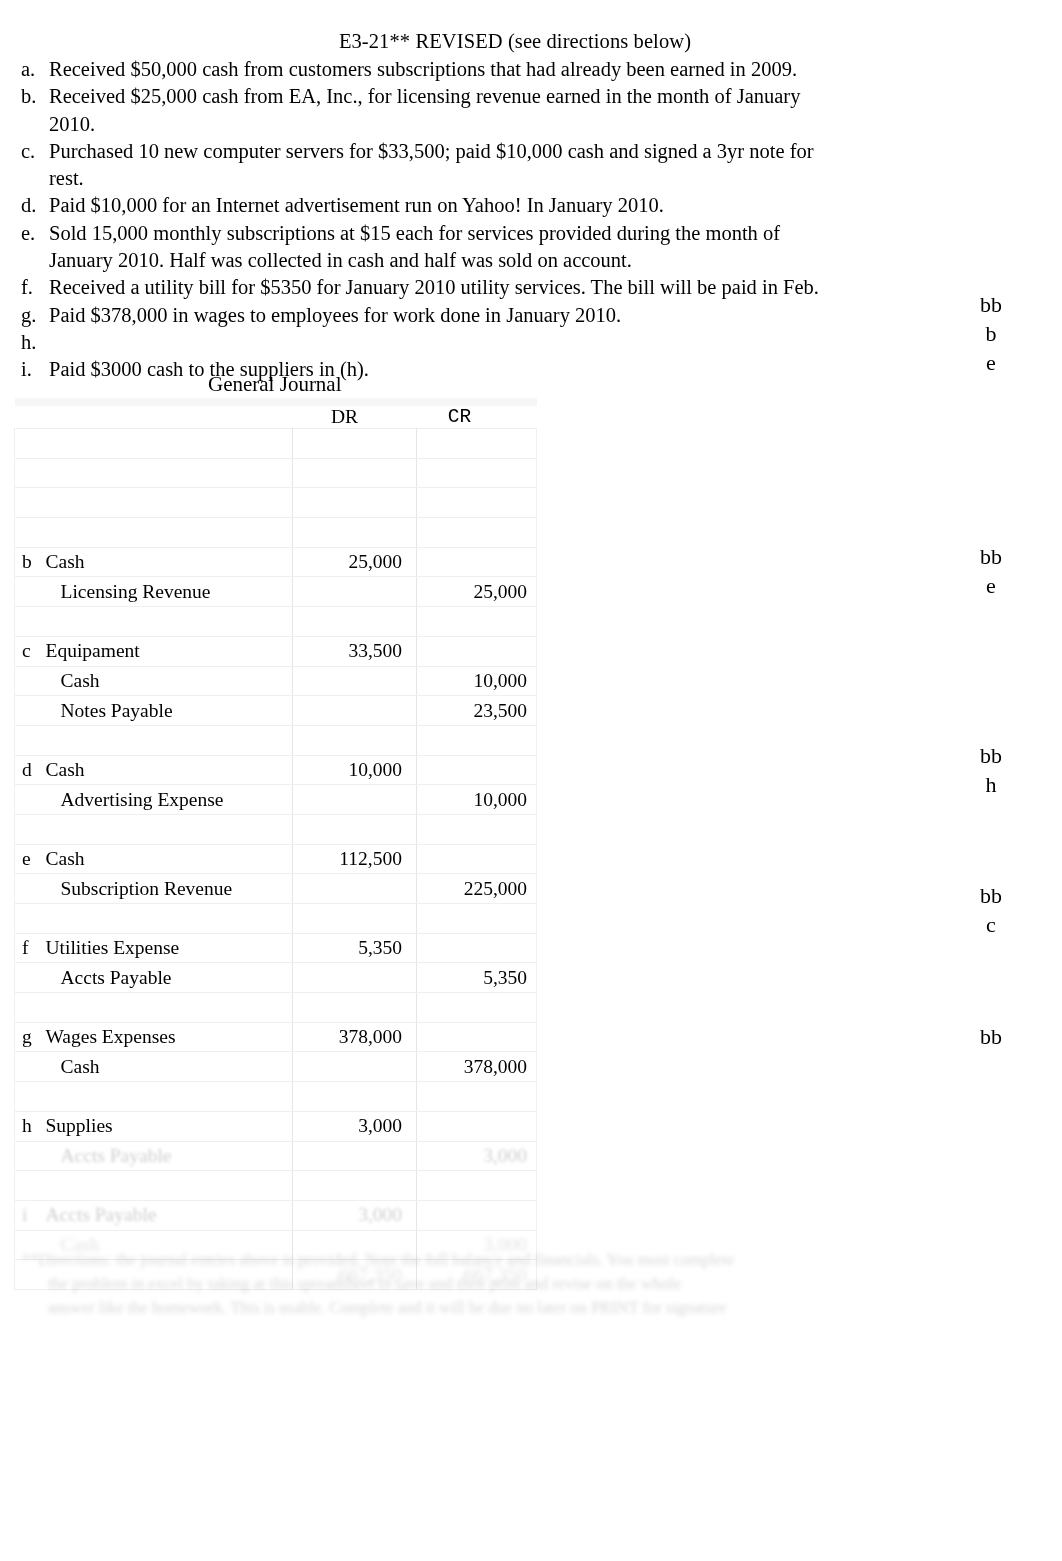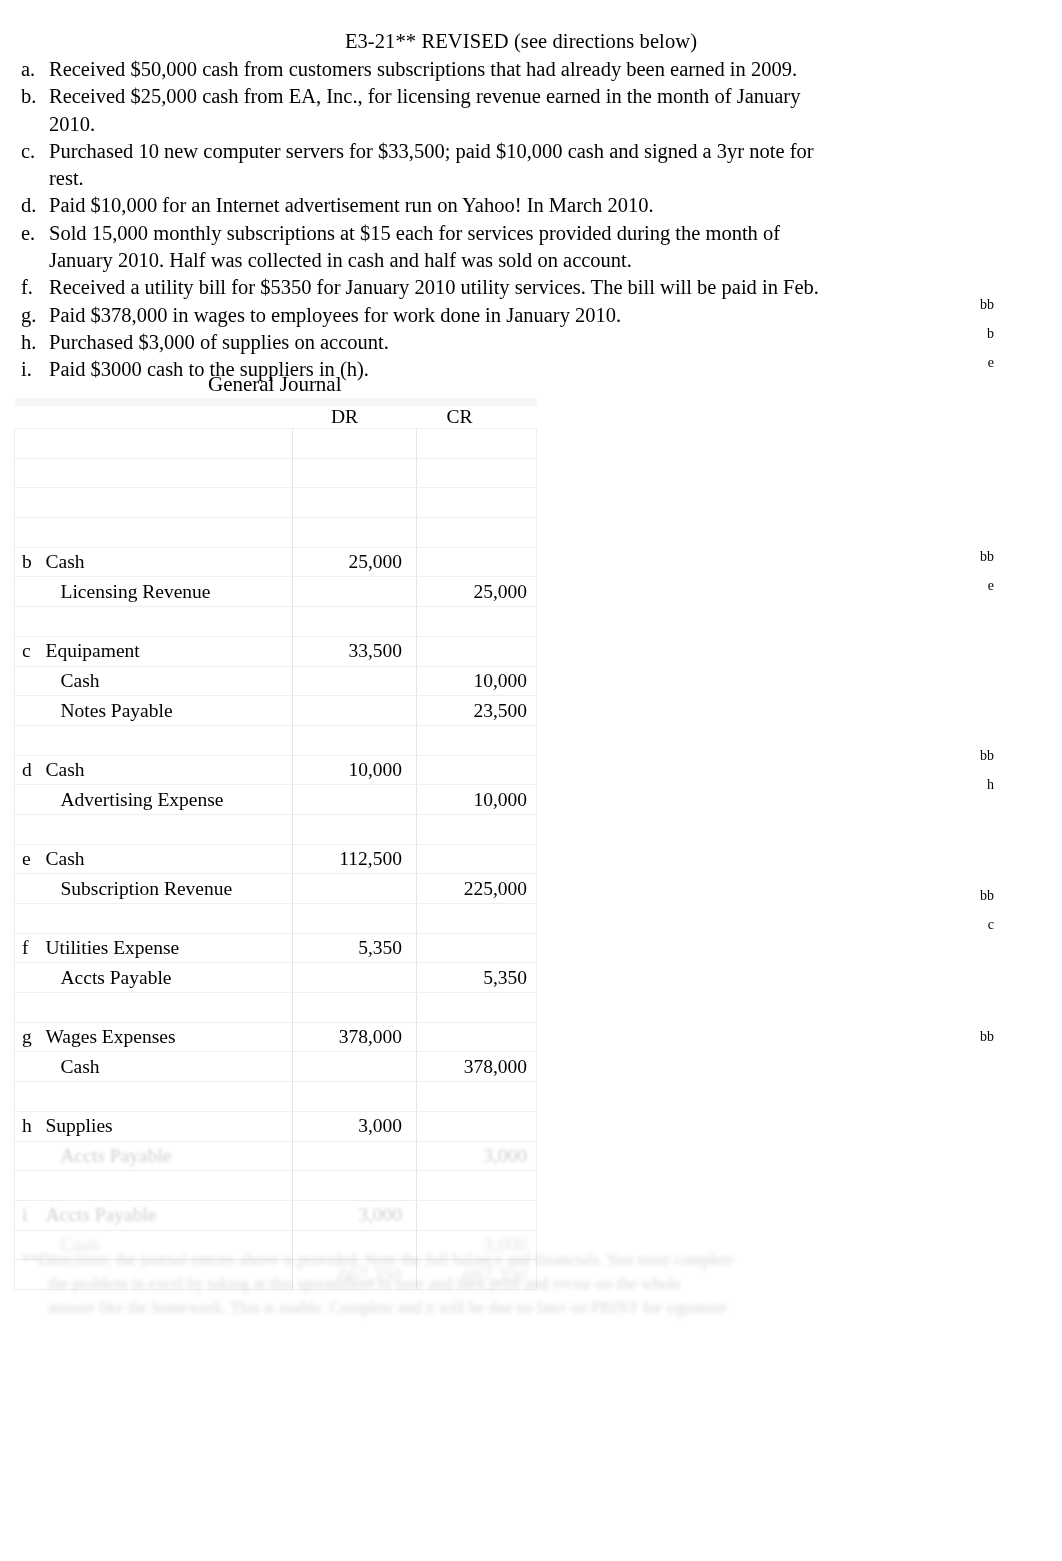--- a/index.html
+++ b/index.html
@@ -13,21 +13,21 @@
     position: relative;
     font-family: "Liberation Serif", "DejaVu Serif", serif;
     color: #000000;
     overflow: hidden;
   }
 
   
   .doc-title {
     position: absolute;
     top: 29px;
-    left: 15px;
+    left: 9px;
     width: 1012px;
     text-align: center;
     font-size: 20.5px;
     line-height: 24px;
     letter-spacing: 0.1px;
   }
 
   
   .txn-list {
     position: absolute;
@@ -51,23 +51,23 @@
   }
   .txn-text {
     flex: 1 1 auto;
     max-width: 790px;
   }
 
   
   .margin-note {
     position: absolute;
     left: 980px;
-    font-size: 14px;
+    font-size: 22px;
     line-height: 29px;
-    text-align: right;
+    text-align: center;
   }
   .margin-note div { white-space: pre; }
 
   
   .gj-title {
     position: absolute;
     top: 372px;
     left: 208px;
     font-size: 21px;
     line-height: 25px;
@@ -128,21 +128,21 @@
   td.cr {
     text-align: right;
     padding-right: 9px;
   }
   .col-head {
     text-align: center;
     font-size: 19.5px;
     border: none !important;
   }
   .col-head.dr-head { padding-right: 20px; }
-  .col-head.cr-head { padding-right: 34px; }
+  .col-head.cr-head { padding-right: 34px; font-family: Liberation Mono, monospace; }
 
   
   .fade-05 { color: rgba(0,0,0,0.05); }
   .fade-12 { color: rgba(0,0,0,0.12); }
   .fade-20 { color: rgba(0,0,0,0.20); }
 
   .blurry { filter: blur(1.6px); }
   .blurry-hard { filter: blur(2.2px); }
 
   
@@ -172,37 +172,36 @@
   <div class="txn-row">
     <span class="txn-marker">b.</span>
     <span class="txn-text">Received $25,000 cash from EA, Inc., for licensing revenue earned in the month of January 2010.</span>
   </div>
   <div class="txn-row">
     <span class="txn-marker">c.</span>
     <span class="txn-text">Purchased 10 new computer servers for $33,500; paid $10,000 cash and signed   a 3yr note for rest.</span>
   </div>
   <div class="txn-row">
     <span class="txn-marker">d.</span>
-    <span class="txn-text">Paid $10,000 for an Internet advertisement run on Yahoo! In March 2010.</span>
+    <span class="txn-text">Paid $10,000 for an Internet advertisement run on Yahoo! In January 2010.</span>
   </div>
   <div class="txn-row">
     <span class="txn-marker">e.</span>
     <span class="txn-text">Sold 15,000 monthly subscriptions at $15 each for services provided during the month of January 2010. Half was collected in cash and half was sold on account.</span>
   </div>
   <div class="txn-row">
     <span class="txn-marker">f.</span>
     <span class="txn-text">Received a utility bill for $5350 for January 2010 utility services. The bill will be paid in Feb.</span>
   </div>
   <div class="txn-row">
     <span class="txn-marker">g.</span>
     <span class="txn-text">Paid $378,000 in wages to employees for work done in January 2010.</span>
   </div>
   <div class="txn-row">
     <span class="txn-marker">h.</span>
-    <span class="txn-text">Purchased $3,000 of supplies on account.</span>
   </div>
   <div class="txn-row">
     <span class="txn-marker">i.</span>
     <span class="txn-text">Paid $3000 cash to the suppliers in (h).</span>
   </div>
 </div>
 
 <div class="margin-note" style="top:290px">
   <div>bb
 b

